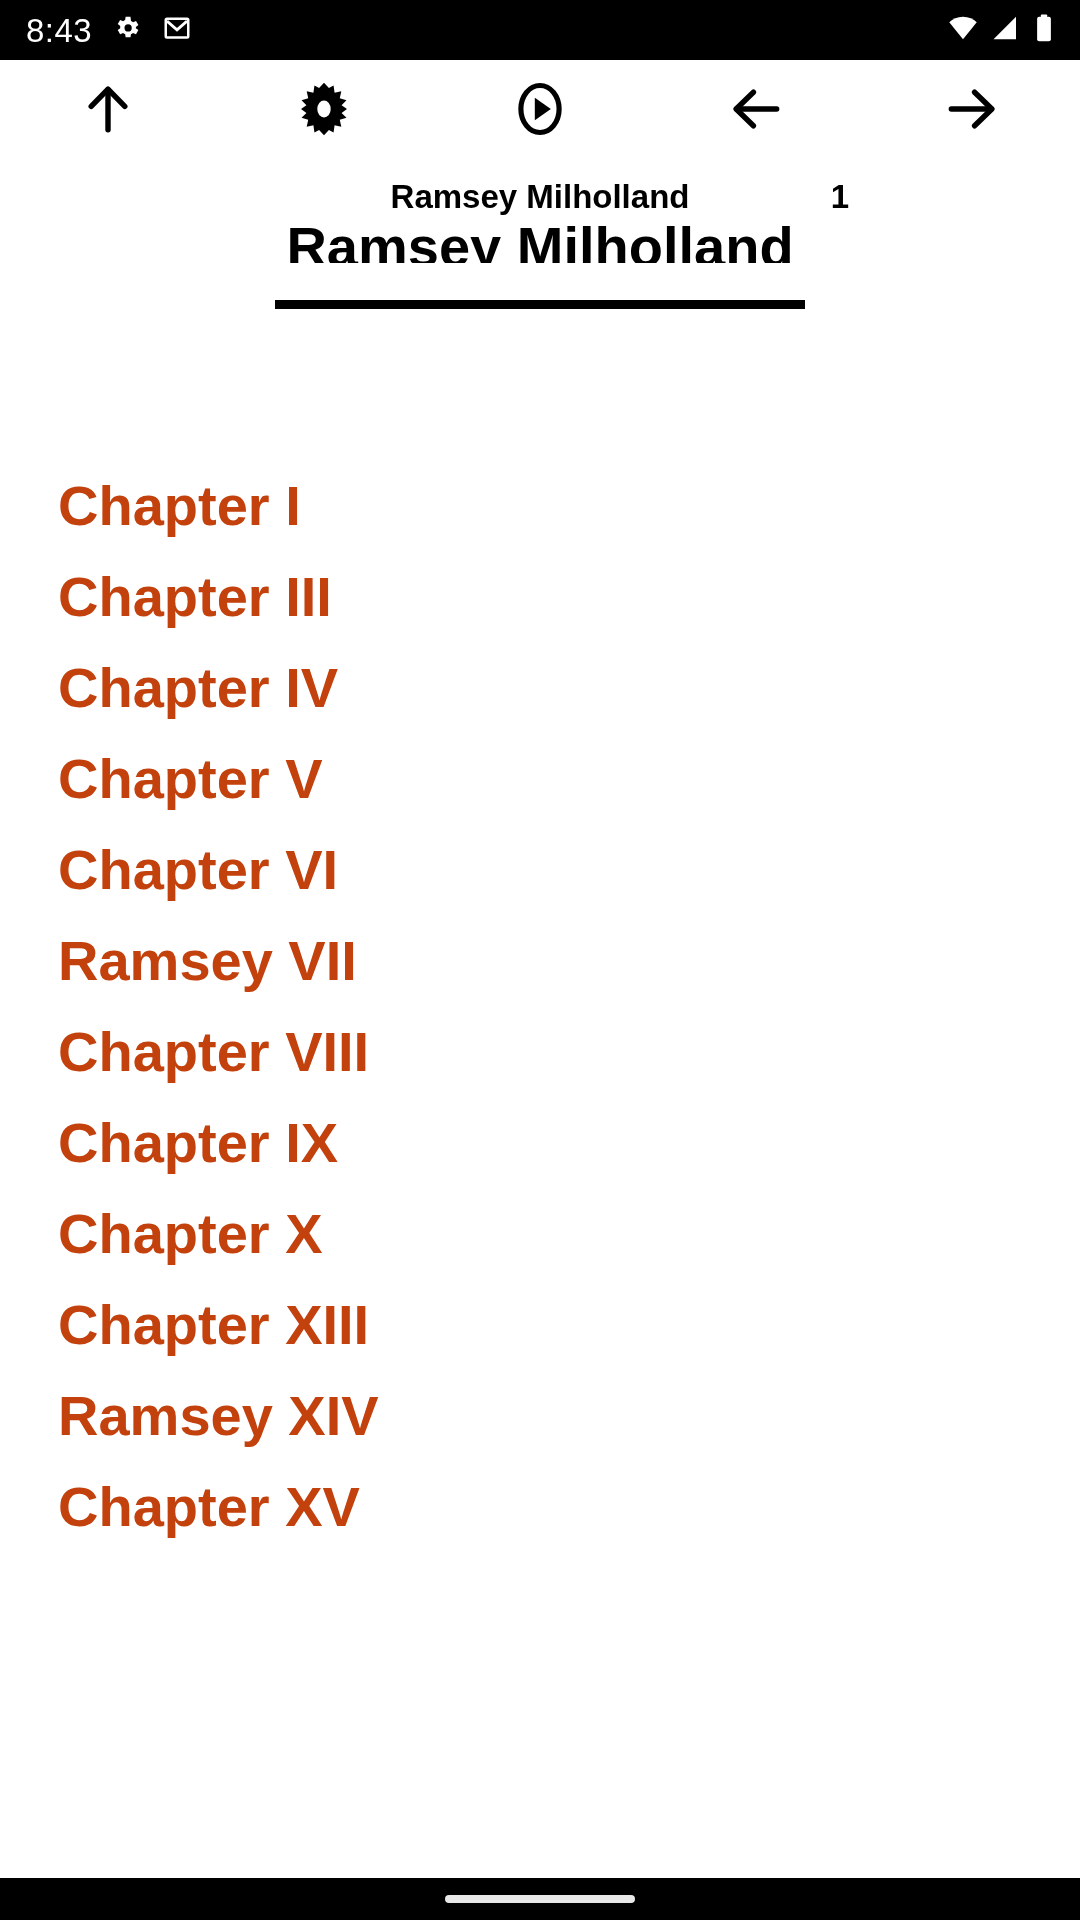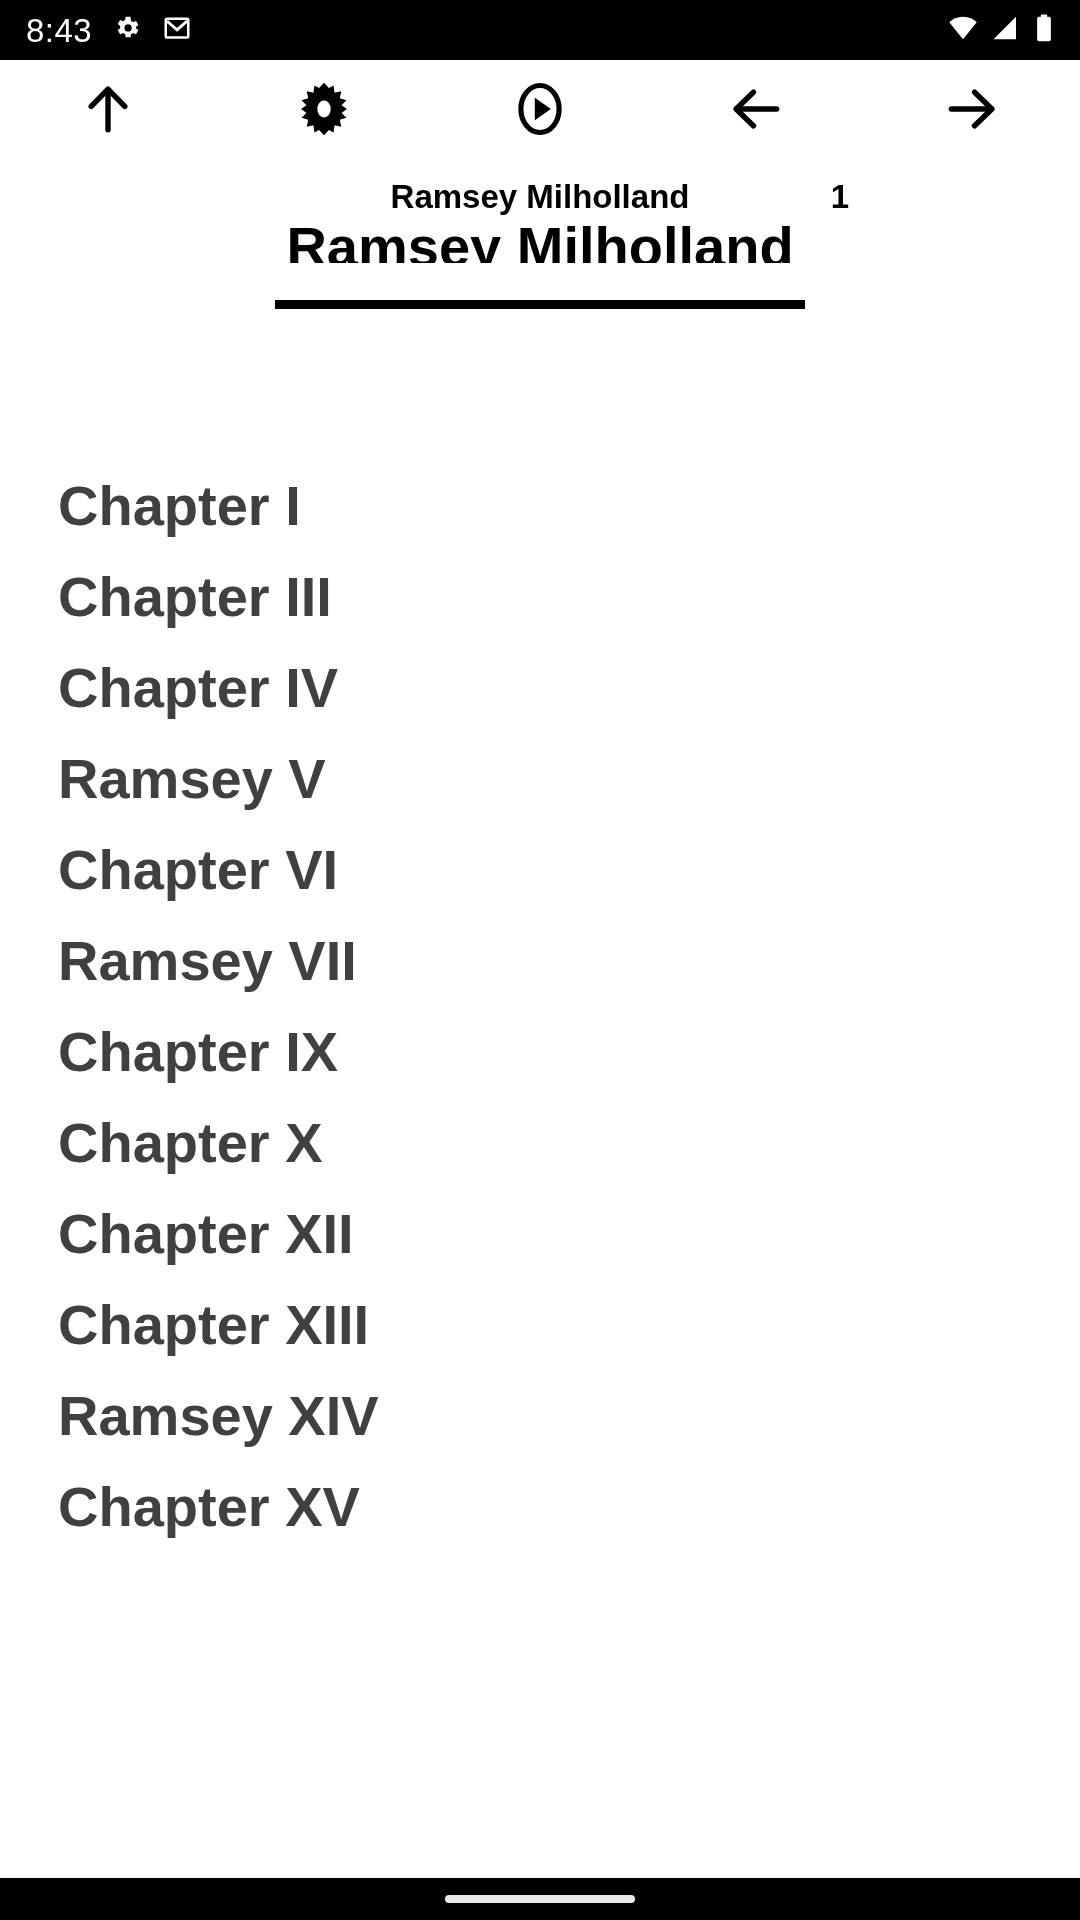--- a/index.html
+++ b/index.html
@@ -69,21 +69,21 @@
   }
 
   
   .toc{
     position:absolute; top:300px; left:0; width:1080px;
   }
   .toc-item{
     display:block;
     padding:0 0 0 58px;
     font-size:56px; line-height:91px;
-    color:#404040; text-decoration:none;
+    color:#c2410c; text-decoration:none;
     white-space:nowrap;
     cursor:pointer;
   }
 
   
   .nav-bar{
     position:absolute; left:0; top:1878px; width:1080px; height:42px;
     background:#000;
     display:flex; align-items:center; justify-content:center;
   }
@@ -188,26 +188,26 @@
       <div class="book-title-wrap">
         <div class="book-title">Ramsey Milholland</div>
       </div>
       <div class="title-rule"></div>
     </div>
 
     <nav class="toc" id="toc">
         <a class="toc-item">Chapter I</a>
         <a class="toc-item">Chapter III</a>
         <a class="toc-item">Chapter IV</a>
-        <a class="toc-item">Ramsey V</a>
+        <a class="toc-item">Chapter V</a>
         <a class="toc-item">Chapter VI</a>
         <a class="toc-item">Ramsey VII</a>
+        <a class="toc-item">Chapter VIII</a>
         <a class="toc-item">Chapter IX</a>
         <a class="toc-item">Chapter X</a>
-        <a class="toc-item">Chapter XII</a>
         <a class="toc-item">Chapter XIII</a>
         <a class="toc-item">Ramsey XIV</a>
         <a class="toc-item">Chapter XV</a>
       </nav>
 
   </div>
 
   <div class="nav-bar">
     <div class="gesture-pill"></div>
   </div>

